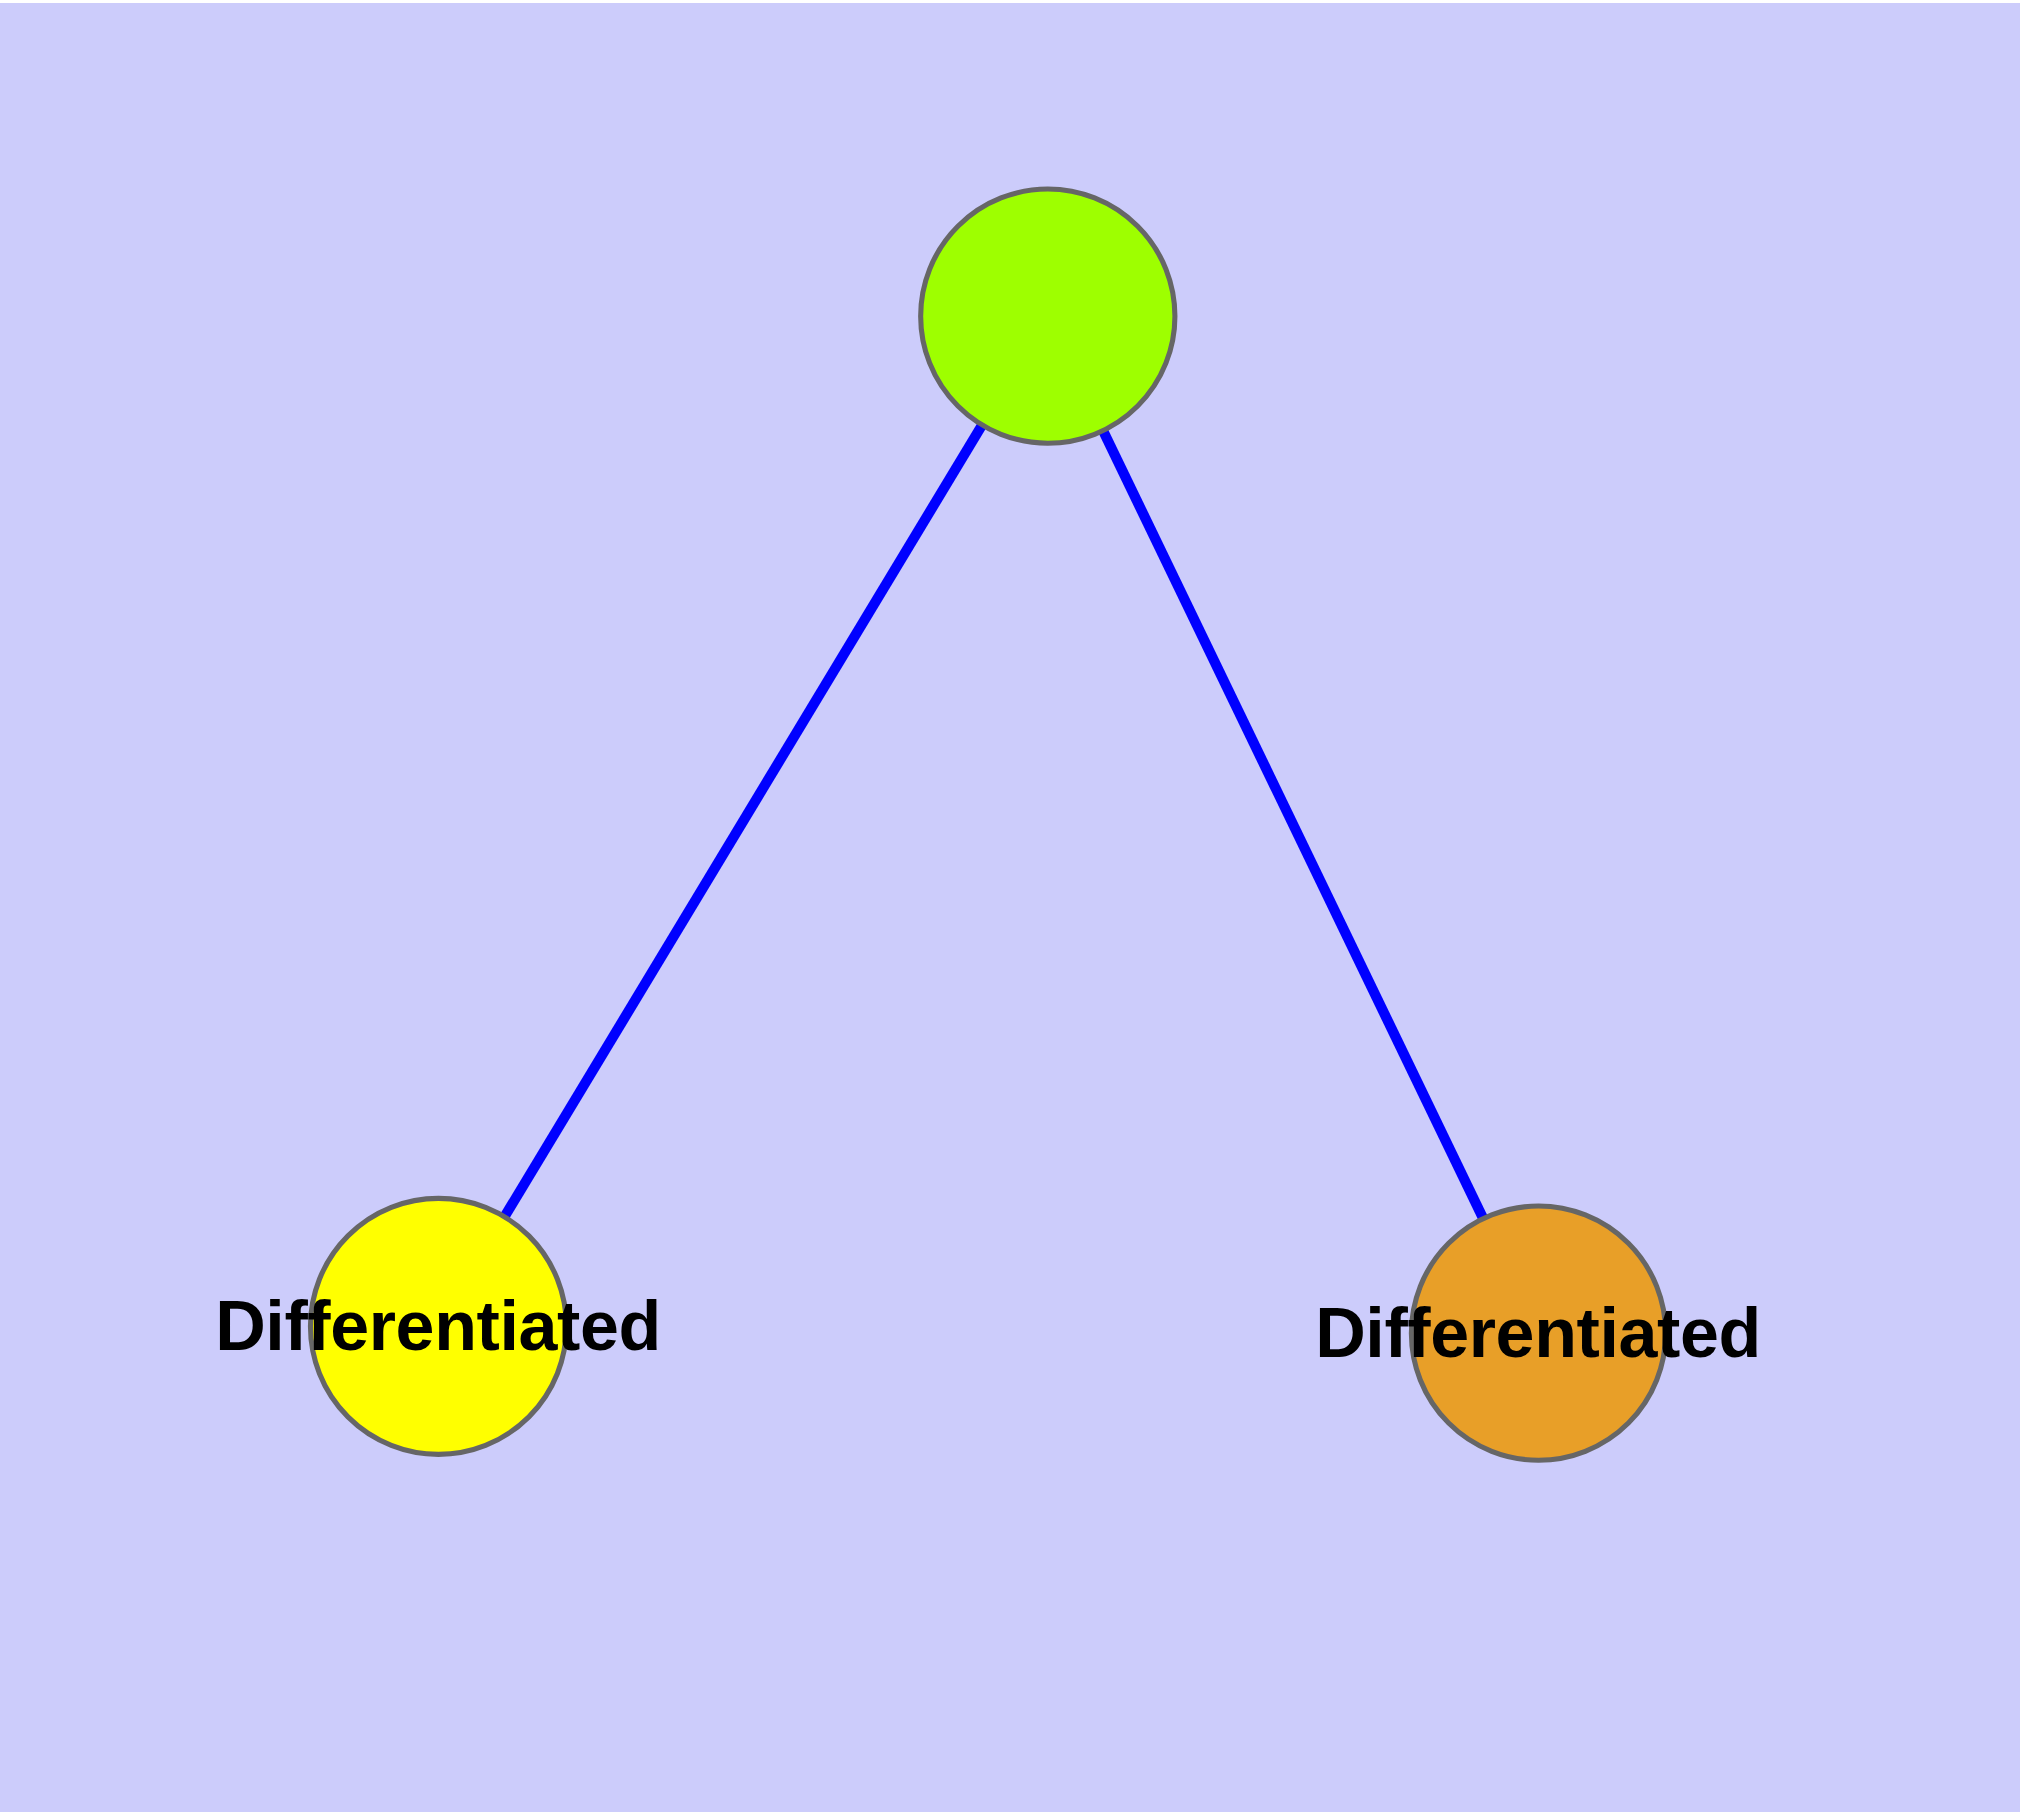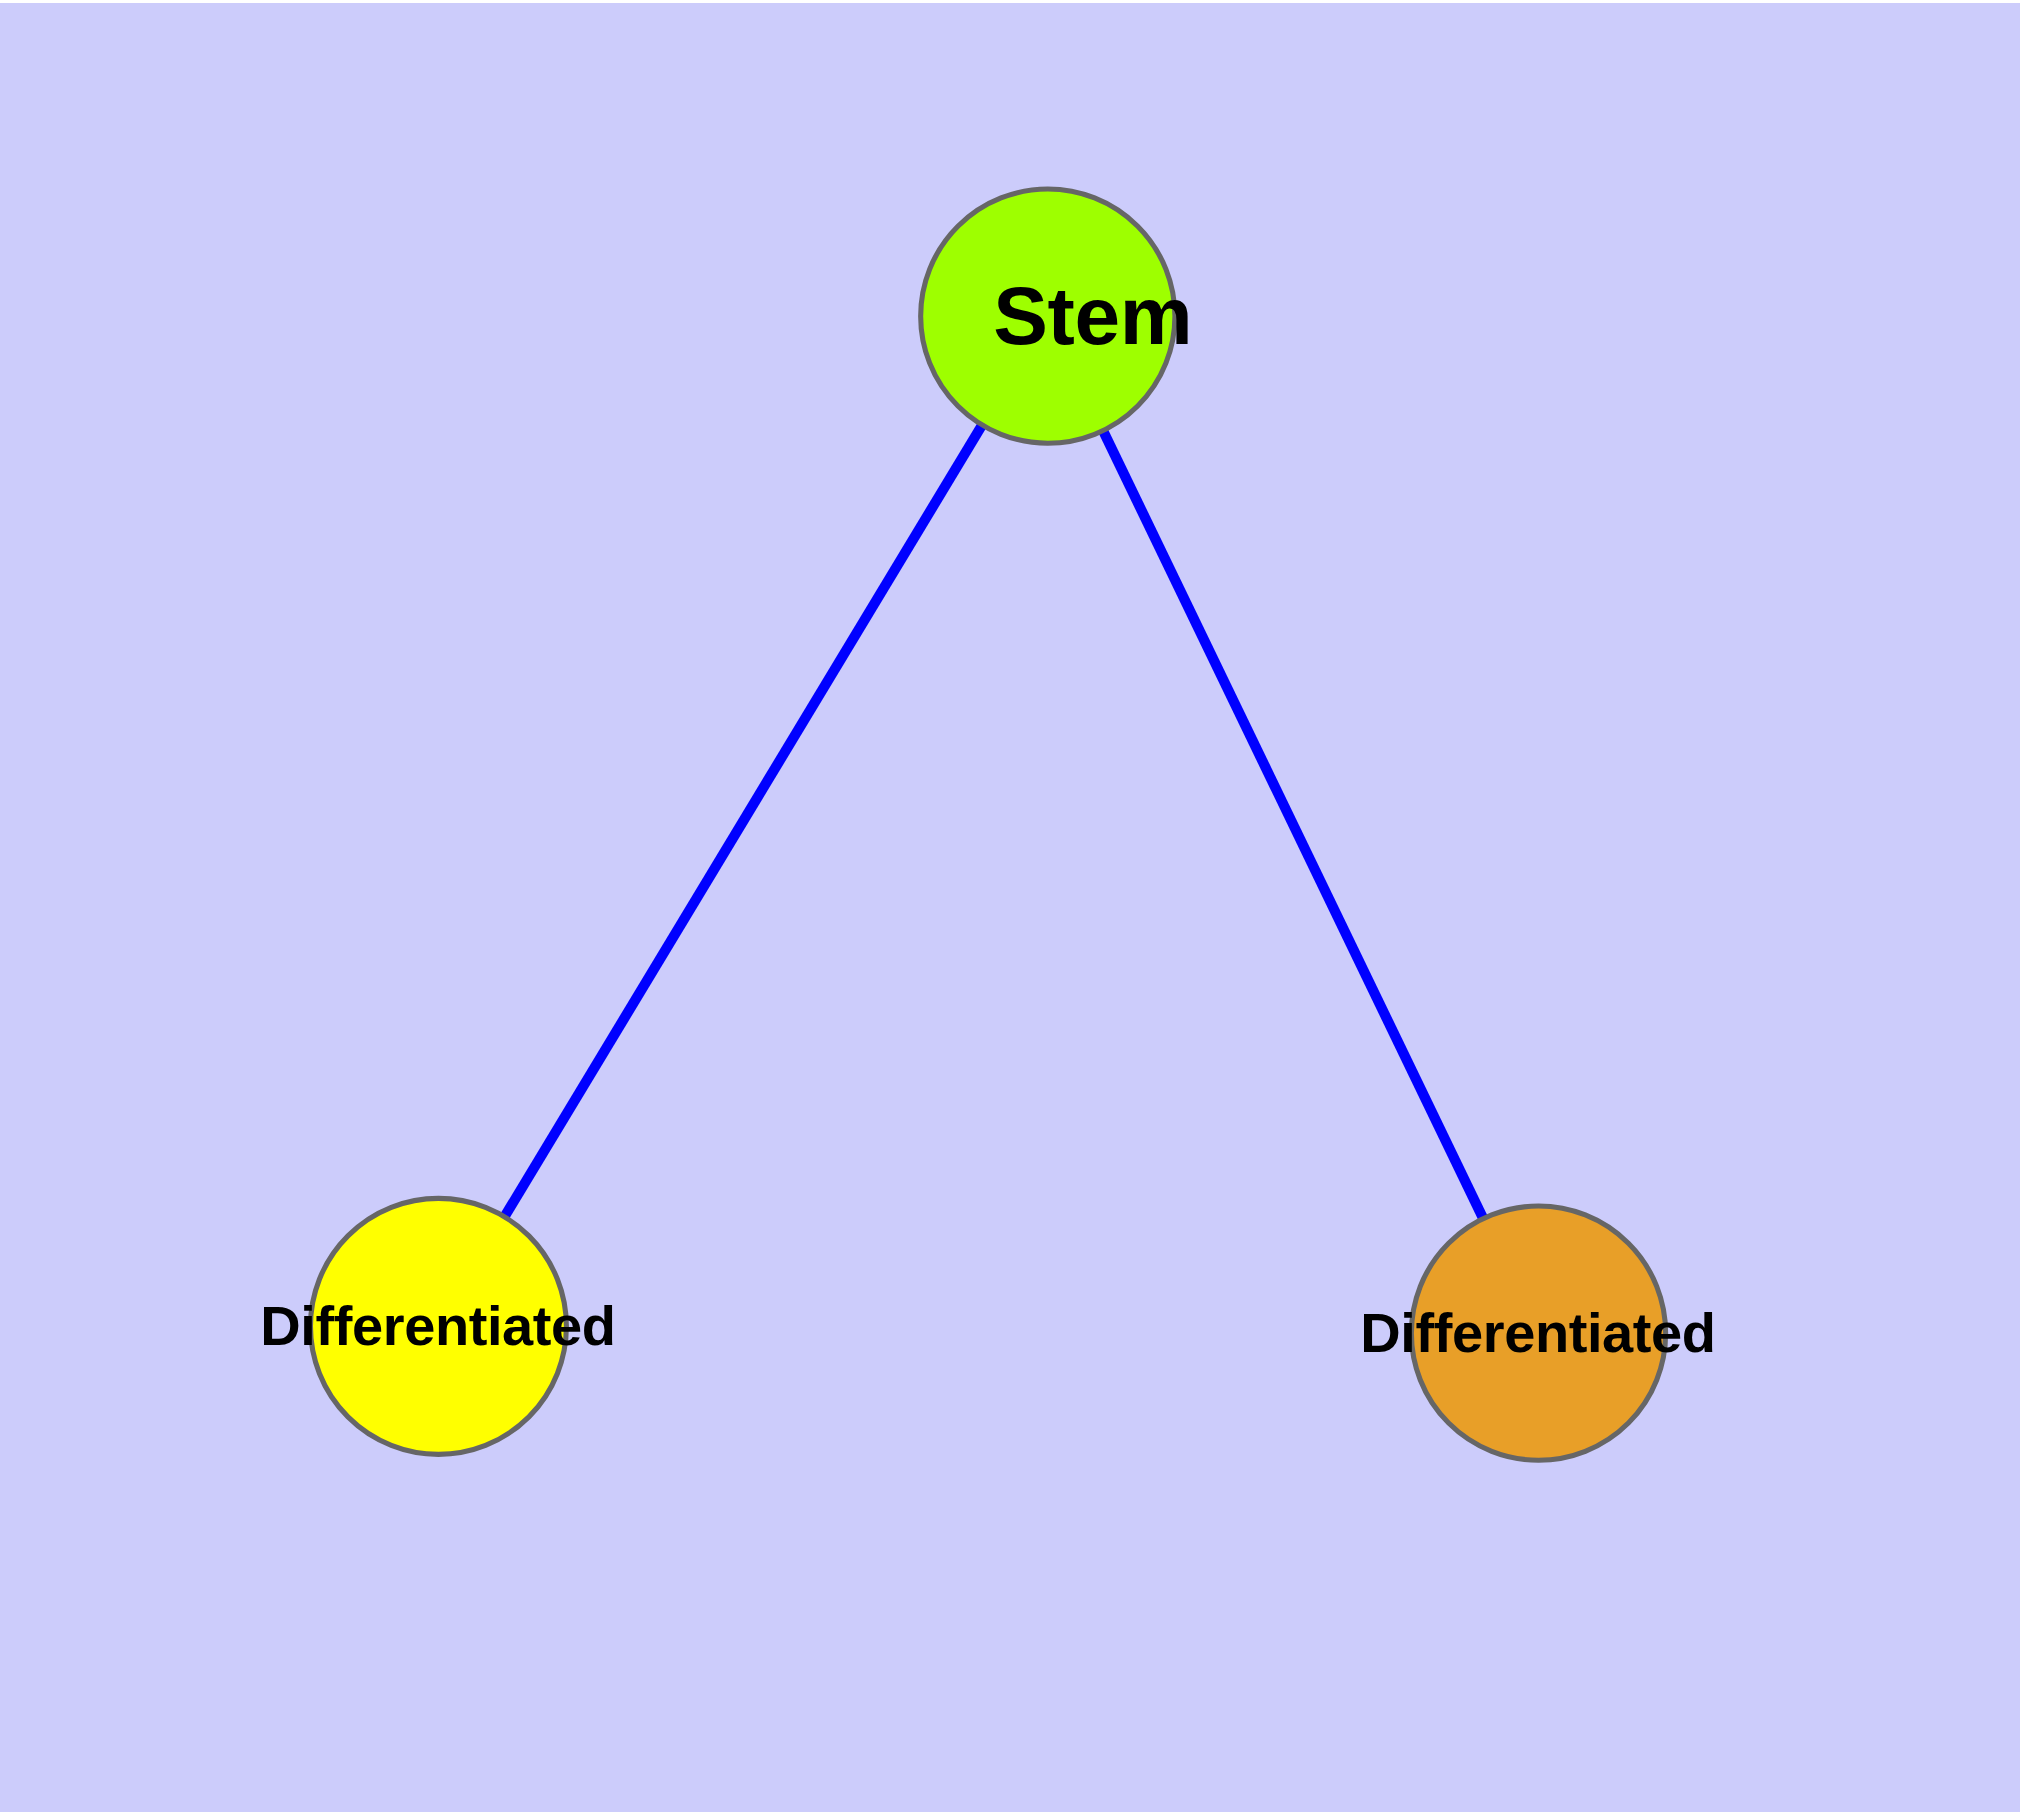--- a/index.html
+++ b/index.html
@@ -38,21 +38,21 @@
     line-height: 1.07;
     white-space: pre;
     letter-spacing: -0.4px;
     pointer-events: none;
     transform: translate(-50%, -50%);
   }
   #label-stem {
     font-size: 82px;
   }
   #label-type-a, #label-type-b {
-    font-size: 56px;
+    font-size: 70px;
   }
 </style>
 </head>
 <body>
 
 <div id="canvas" style="width: 2021px; height: 1812px;">
 
   <div id="plot-background" style="background: rgb(204, 204, 251); width: 2021px;"></div>
 
   <svg id="graph-svg" viewBox="0 0 2384 2138" xmlns="http://www.w3.org/2000/svg">
@@ -62,23 +62,20 @@
       <line id="edge-stem-to-type-b" x1="1236" y1="373" x2="1815" y2="1573" stroke="#0000ff" stroke-width="12" stroke-linecap="butt"></line>
     </g>
 
     <g id="nodes-layer">
       <circle id="node-stem" cx="1236" cy="373" r="150" fill="#9eff00" stroke="#666666" stroke-width="6"></circle>
       <circle id="node-type-a" cx="517" cy="1565" r="151" fill="#ffff00" stroke="#666666" stroke-width="6"></circle>
       <circle id="node-type-b" cx="1815" cy="1573" r="150" fill="#e89f28" stroke="#666666" stroke-width="6"></circle>
     </g>
   </svg>
 
-  <div class="node-label" id="label-stem" style="left:1048px; top:316px;">
-    <span>Stem</span>
-  </div>
 
   <div class="node-label" id="label-type-a" style="left:438px; top:1326px;">
     <div>Differentiated</div>
   </div>
 
   <div class="node-label" id="label-type-b" style="left:1538px; top:1333px;">
     <div>Differentiated</div>
   </div>
 
 </div>

